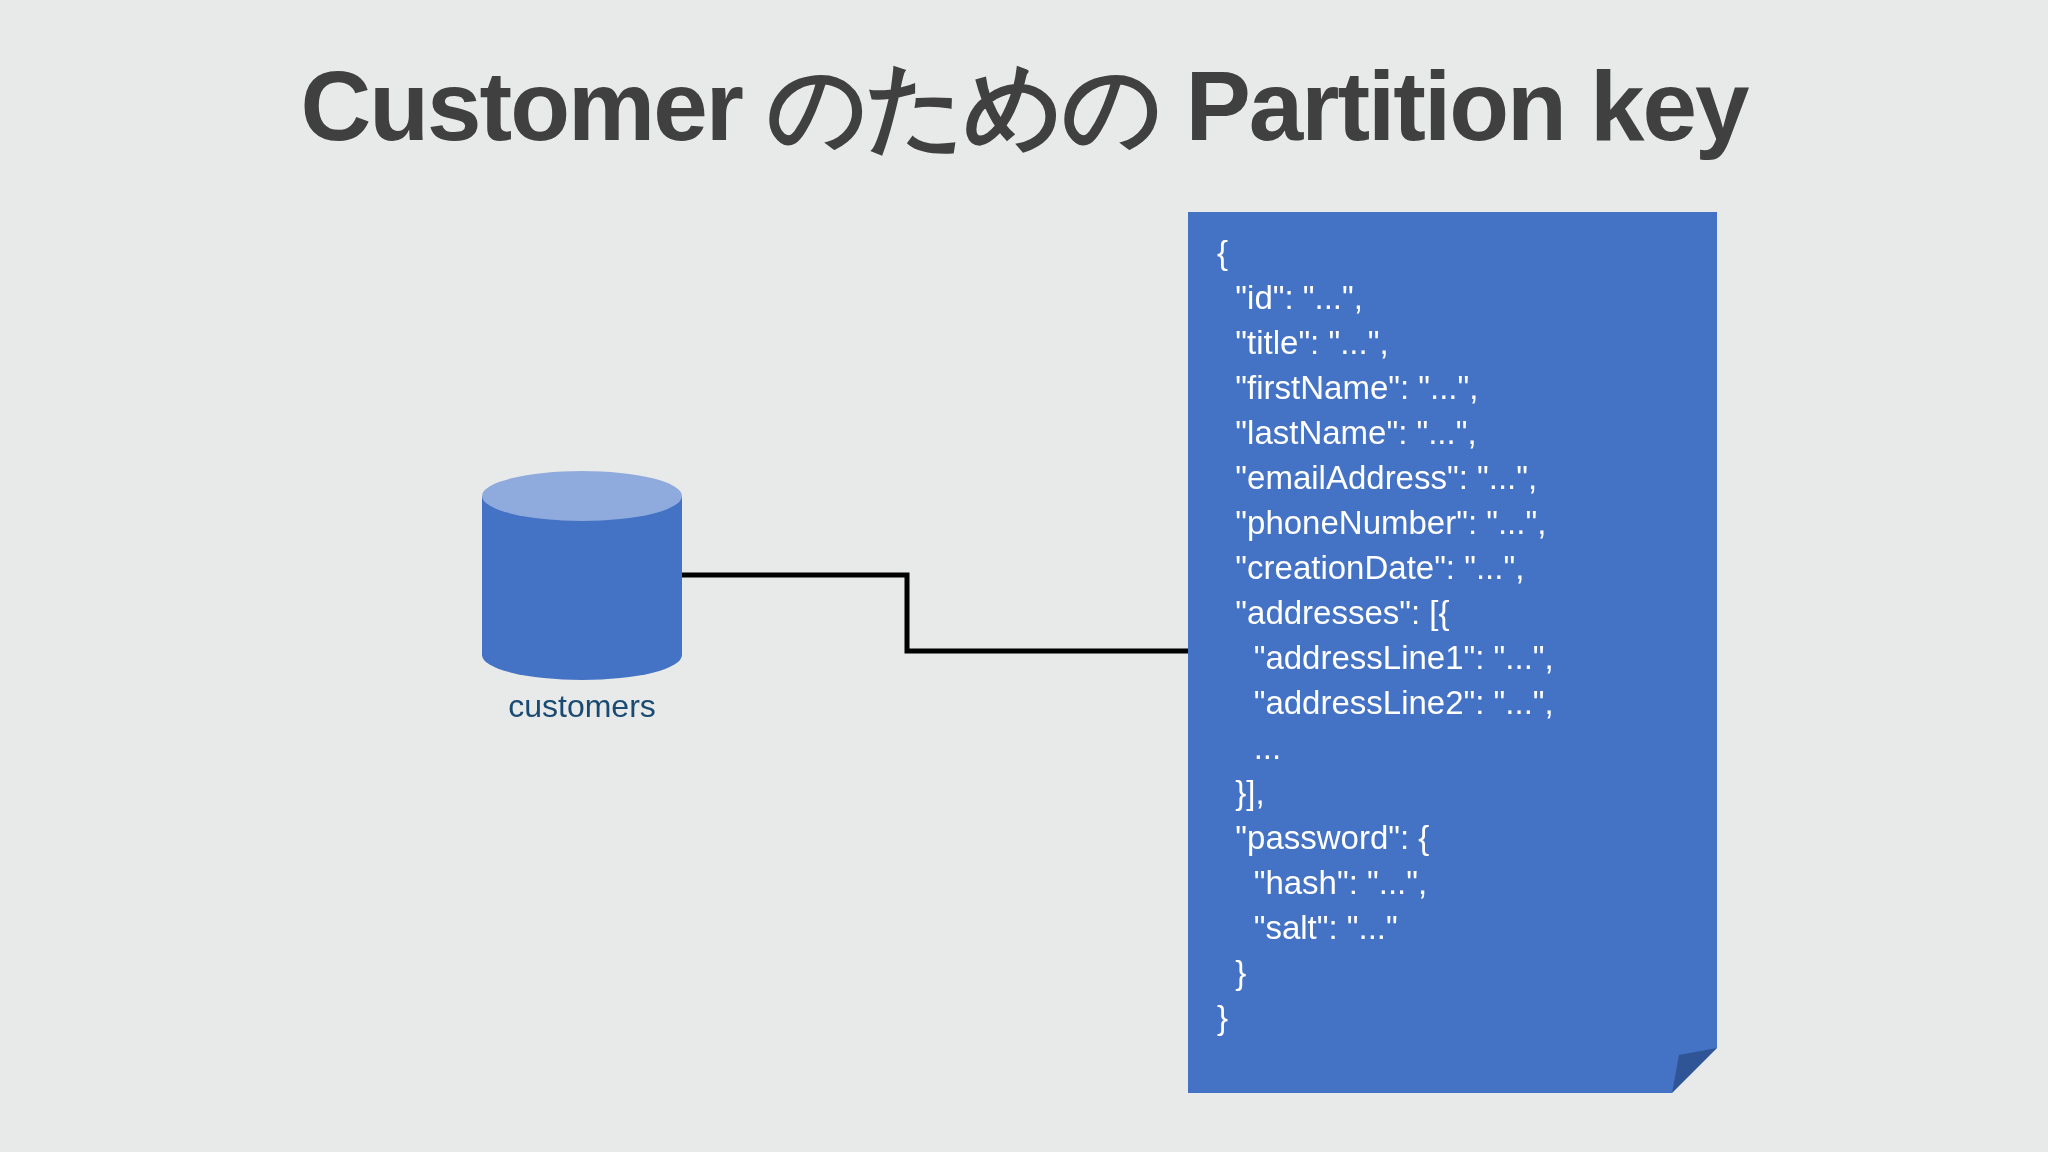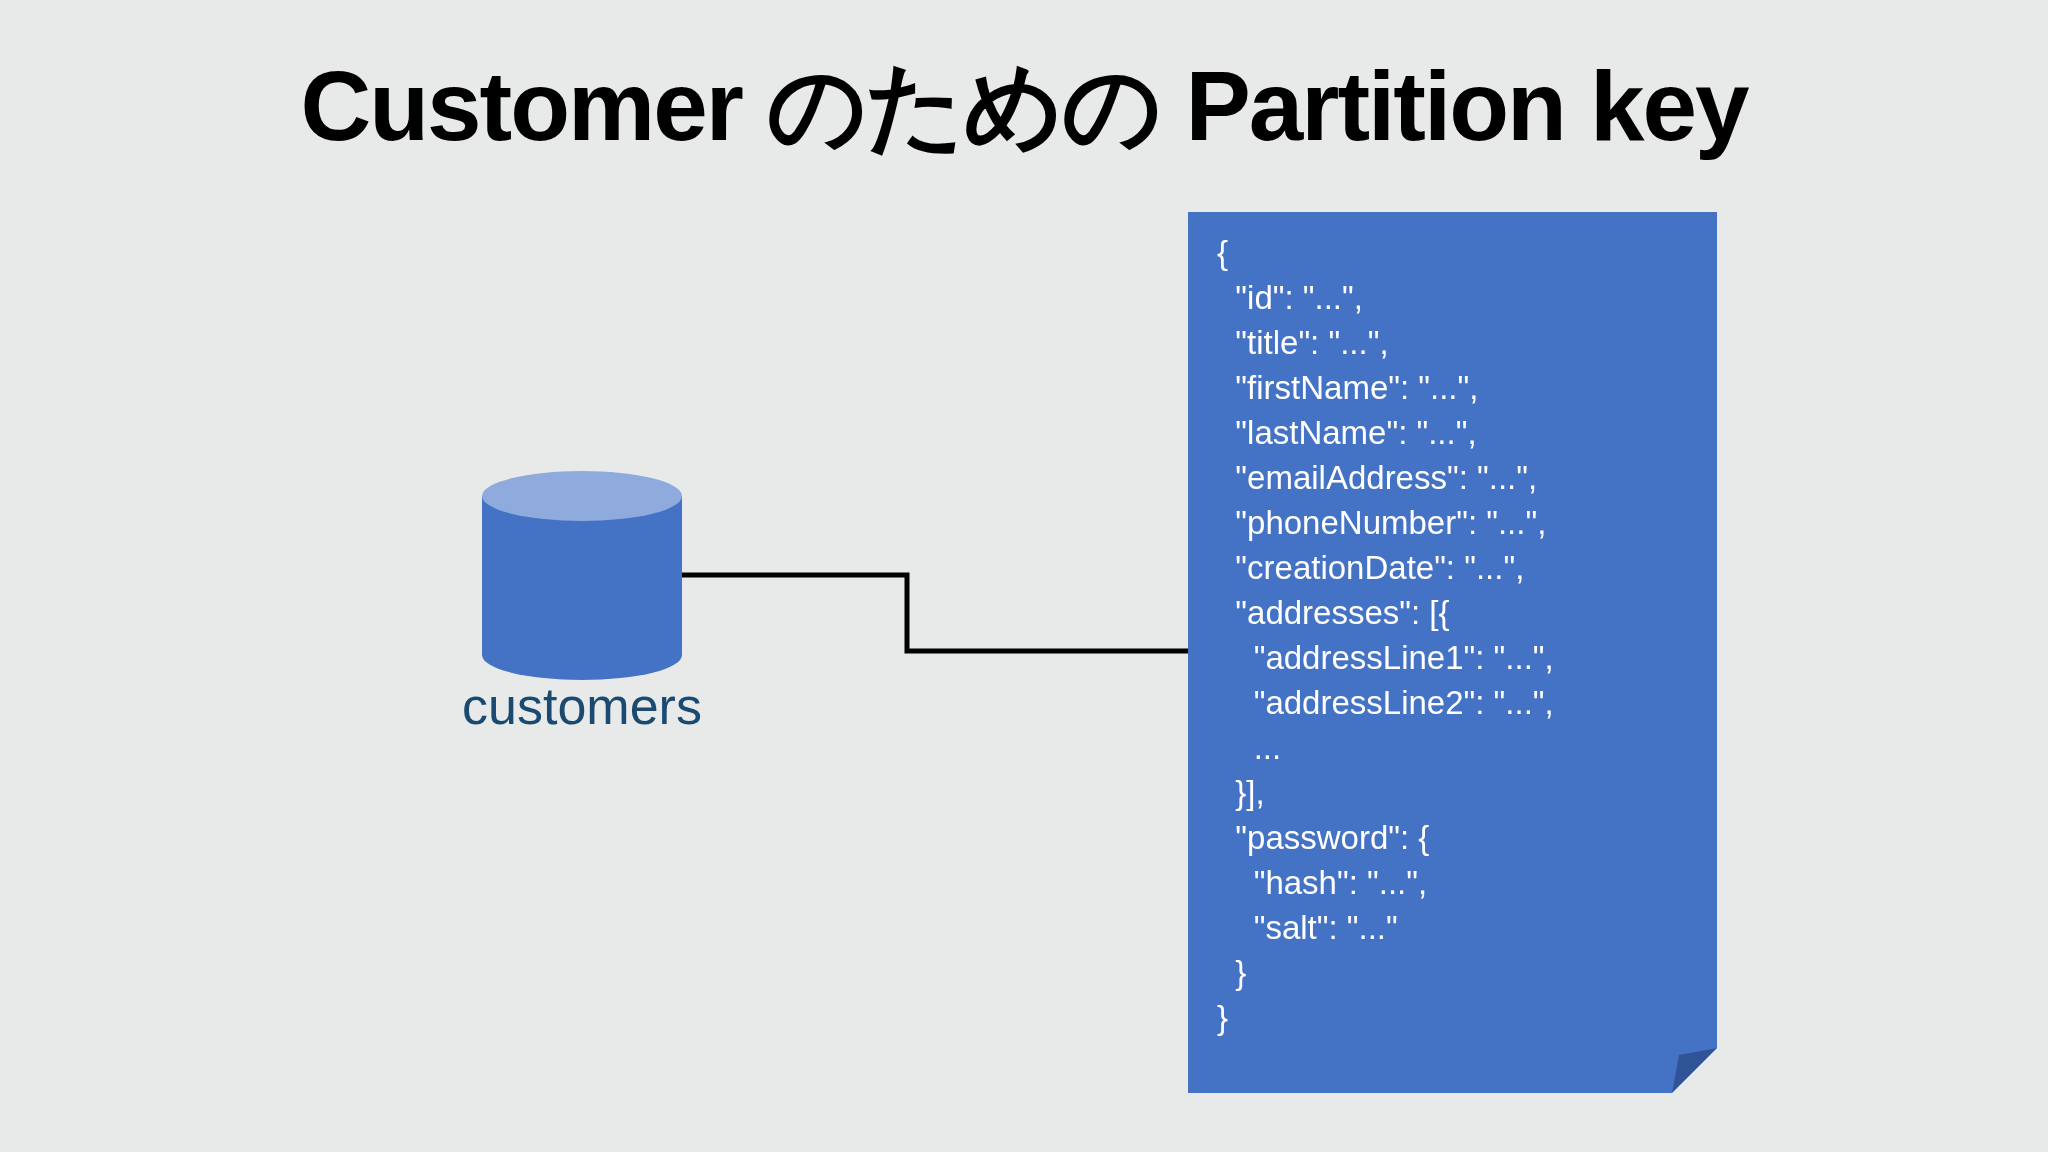--- a/index.html
+++ b/index.html
@@ -16,21 +16,21 @@
   .title {
     position: absolute;
     top: 50px;
     left: 0;
     width: 100%;
     margin: 0;
     text-align: center;
     font-size: 98px;
     font-weight: 700;
     letter-spacing: -2px;
-    color: #000000;
+    color: #404040;
     line-height: 1.15;
     white-space: nowrap;
   }
 
   
   .connector {
     position: absolute;
     left: 0; top: 0;
     width: 2048px; height: 1152px;
     pointer-events: none;
@@ -44,21 +44,21 @@
     width: 202px;
     height: 212px;
   }
   .db-labels {
     position: absolute;
     left: 407px;
     top: 682px;
     width: 350px;
     text-align: center;
     color: #1A4971;
-    font-size: 52px;
+    font-size: 32px;
     line-height: 49px;
     font-weight: 400;
   }
 
   
   .doc-panel {
     position: absolute;
     left: 1188px;
     top: 212px;
     width: 529px;

